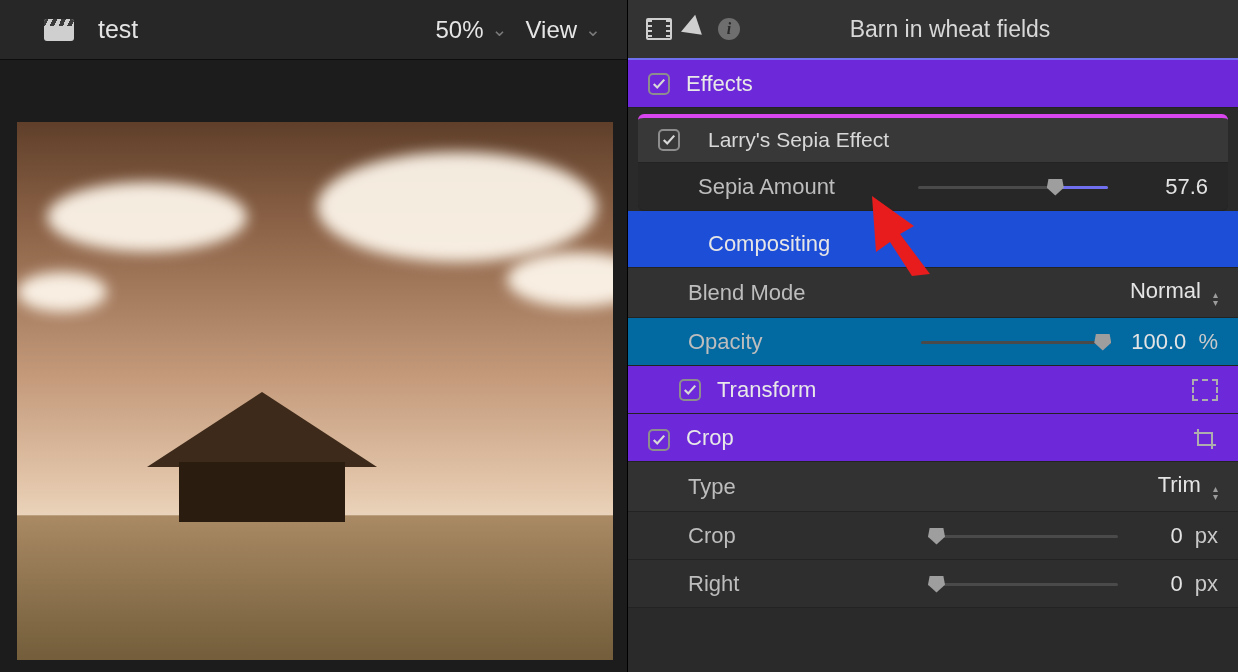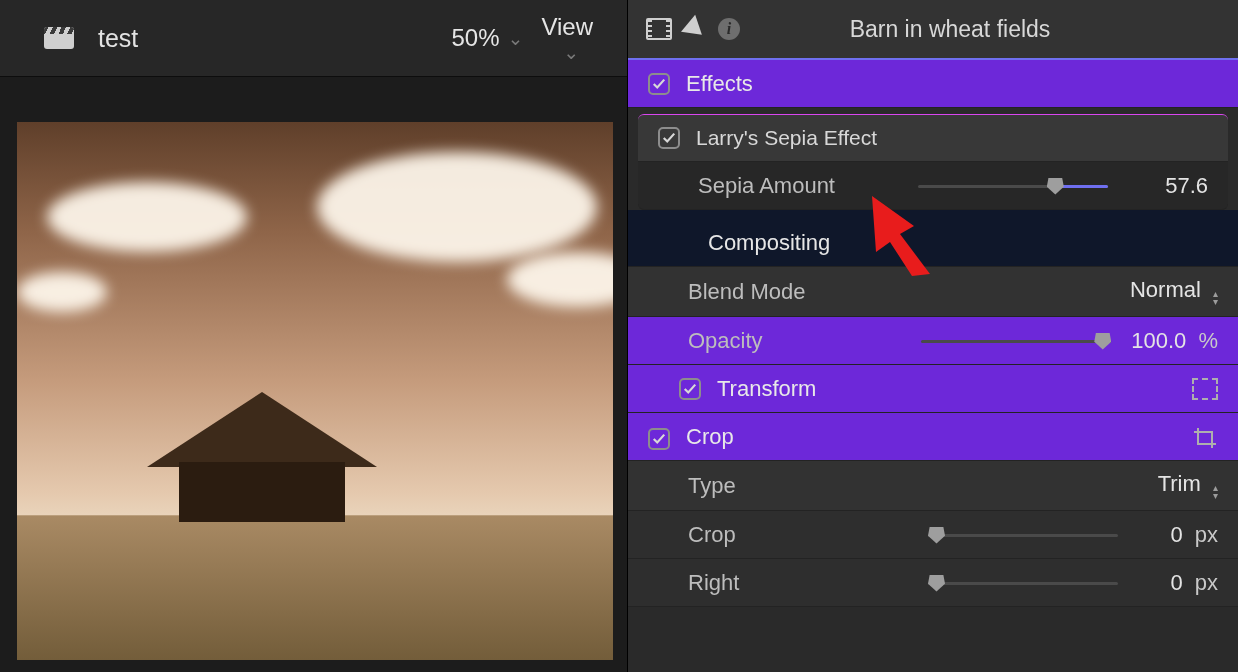--- a/index.html
+++ b/index.html
@@ -14,21 +14,21 @@
 
   
   .viewer {
     width: 628px;
     height: 672px;
     background: #1c1c1c;
     position: relative;
     border-right: 1px solid #000;
   }
   .viewer-header {
-    height: 77px;
+    height: 60px;
     background: #272727;
     display: flex;
     align-items: center;
     padding: 0 20px 0 44px;
     border-bottom: 1px solid #0d0d0d;
   }
   .clapper-icon {
     width: 30px; height: 22px;
     background: #cfcfcf;
     border-radius: 3px;
@@ -39,21 +39,21 @@
   .clapper-icon::before {
     content:"";
     position:absolute; top:0; left:0; right:0; height:7px;
     background: repeating-linear-gradient(115deg,#3a3a3a 0 4px,#cfcfcf 4px 8px);
     border-radius: 3px 3px 0 0;
   }
   .viewer-title { flex:1; font-size: 25px; color:#e3e3e3; }
   .zoom-group, .view-group { display:flex; align-items:center; margin-right: 18px; cursor:pointer; }
   .zoom-group span:first-child, .view-group span:first-child { font-size:24px; color:#e5e5e5; margin-right:8px;}
   .chev { color:#7a7a7a; font-size:19px; }
-  .view-group { margin-right: 6px; flex-direction: column; }
+  .view-group { margin-right: 6px; }
 
   .preview-frame {
     position:absolute;
     left:17px; top:122px;
     width:596px; height:538px;
     background:#000;
     overflow:hidden;
   }
   .sky {
     position:absolute; inset:0;
@@ -141,27 +141,28 @@
     min-height: 48px;
     border-bottom: 1px solid #232323;
   }
   .row.section-head {
     background:#6d28d9;
     font-size:22px;
     color:#e8e8e8;
   }
   .row.effect-head {
     background:#383838;
-    border-top: 1px solid #d946ef;
+    border-top: 4px solid #d946ef;
+    gap: 12px;
   }
   .row.param {
     background:#2e2e2e;
   }
   .row.param .label { color:#bdbdbd; font-size:22px; }
-  .row.compositing-head { background:#0f172a;padding-left:40px; }
+  .row.compositing-head { background:#1d4ed8;padding-left:40px; }
   .row.compositing-head .label { color:#e6e6e6; font-weight:500; font-size:22px; }
 
   .checkbox {
     width:22px;height:22px;
     border:2px solid #8d8d8d;
     border-radius:5px;
     margin-right:16px;
     display:inline-flex;align-items:center;justify-content:center;
     cursor:pointer;
     flex-shrink:0;
@@ -297,21 +298,21 @@
     <span class="spacer"></span>
     <span class="value">
       <span>Normal</span>
       <span class="dropdown-caret">
           <span>▴</span>
           <span>▾</span>
         </span>
     </span>
   </div>
 
-  <div class="row param" style="background:#6d28d9;">
+  <div class="row param" style="background:#0369a1;">
     <span class="indent"></span>
     <span class="label">Opacity</span>
     <span class="spacer"></span>
     <div class="slider">
       <div class="slider-track"></div>
       <div class="slider-thumb" style="left:calc(100% - 17px);"></div>
     </div>
     <span class="value">
       <span>100.0</span>
       <span class="unit">%</span>

